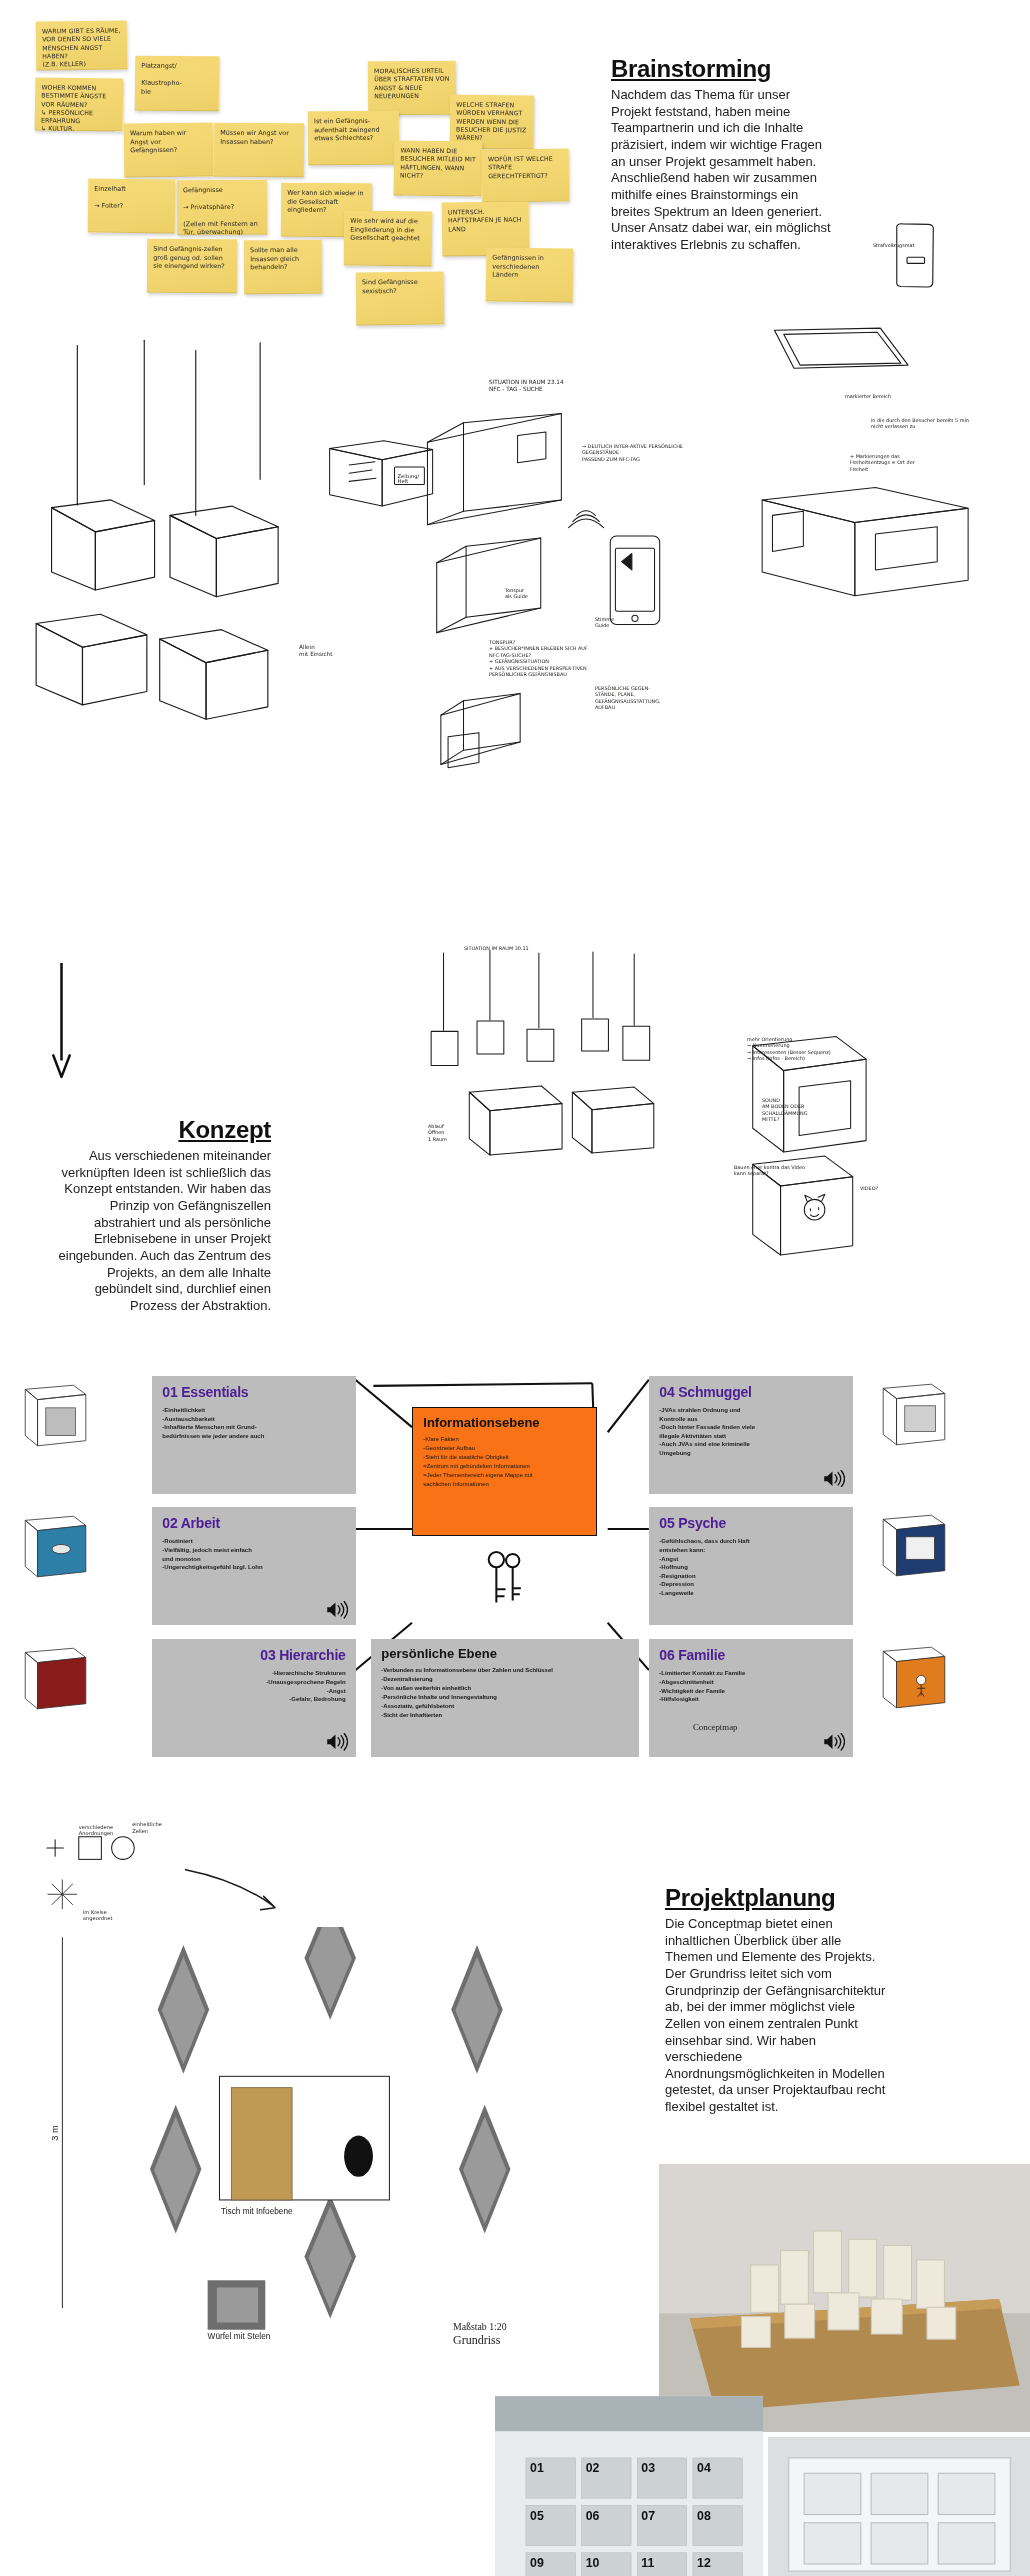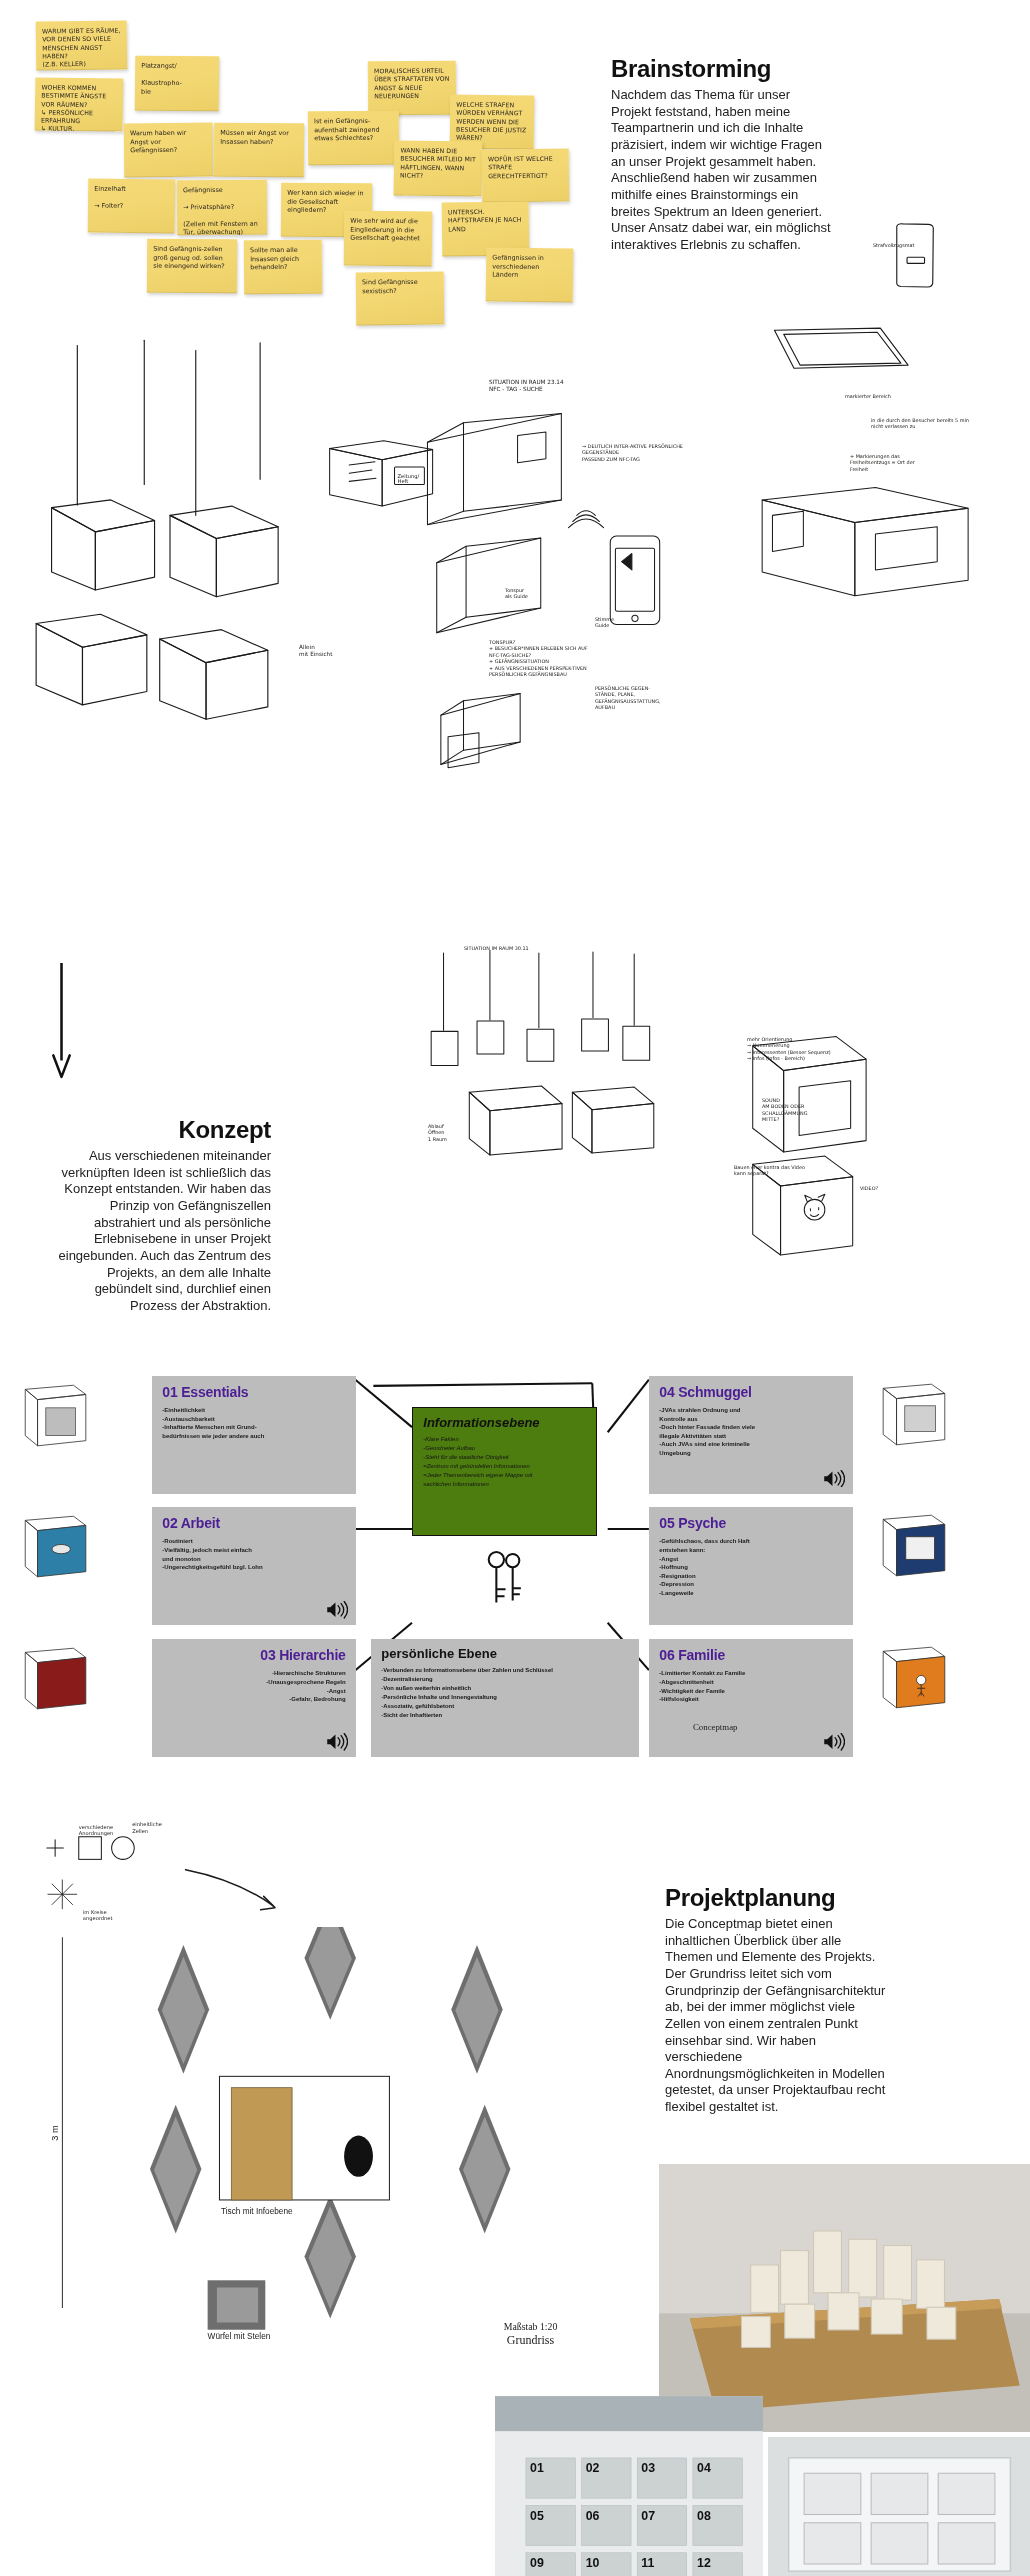--- a/index.html
+++ b/index.html
@@ -20,20 +20,21 @@
 
   
   .sec-title {
     font-family: "Liberation Sans", sans-serif;
     font-weight: bold;
     font-size: 24px;
     letter-spacing: -0.3px;
     color: #111;
     margin: 0 0 6.2px 0;
     line-height: 1.0;
+    text-decoration: underline;
   }
   .sec-body {
     font-family: "Liberation Sans", sans-serif;
     font-size: 13px;
     line-height: 1.28;
     color: #222;
     margin: 0;
     font-weight: 300;
   }
   .caption {
@@ -91,24 +92,23 @@
     color: #4c1d95;
     line-height: 1;
   }
   .cm-box ul {
     margin: 0; padding: 0; list-style: none;
     font-size: 6px; font-weight: bold; line-height: 1.42; color: #1a1a1a;
     white-space: pre-line;
   }
   .cm-center {
     position:absolute;
-    background:#4d7c0f;
+    background:#f97316;
     border: 1.5px solid #111;
     padding: 8.2px 10.3px;
-    font-style: italic;
   }
   .cm-center h3 {
     margin: 0 0 6.2px 0; font-size: 13px; font-weight: bold; color:#111; line-height:1;
   }
   .cm-center ul { margin:0; padding:0; list-style:none; font-size: 5.9px; line-height:1.5; color:#151515; white-space: pre-line;}
   .cm-persona {
     position:absolute;
     background:#bcbcbc;
     padding: 8.2px 10.3px;
   }
@@ -548,21 +548,21 @@
     <rect x="348" y="312" width="118" height="218" fill="#c09a55" stroke="#6f5a33" stroke-width="1.5"></rect>
     <ellipse cx="595" cy="445" rx="28" ry="40" fill="#111111"></ellipse>
     <text x="328" y="558" font-family="Liberation Sans, sans-serif" font-size="16" fill="#222">Tisch mit Infoebene</text>
 
     <rect x="302" y="686" width="112" height="96" fill="#6e6e6e"></rect>
     <rect x="320" y="700" width="80" height="68" fill="#9a9a9a"></rect>
     <text x="302" y="800" font-family="Liberation Sans, sans-serif" font-size="16" fill="#222">Würfel mit Stelen</text>
   </svg>
 </div>
 
-<div class="abs" style="left:453px; top:2321px; width:155px;text-align:center;">
+<div class="abs" style="left:453px; top:2321px; width:155px;">
   <div class="caption">Maßstab 1:20</div>
   <div class="caption" style="font-size:12px;">Grundriss</div>
 </div>
 
 <div class="photo" style="left:659px; top:2164px; width:371px; height:268px;
             background: linear-gradient(160deg,#c8c6c2 0%, #d7d4cf 55%, #b9b6b1 100%);">
   <svg width="371" height="268" viewBox="0 0 720 520">
     <rect x="0" y="0" width="720" height="290" fill="#d9d6d1"></rect>
     <rect x="0" y="290" width="720" height="230" fill="#c3bfb9"></rect>
 

